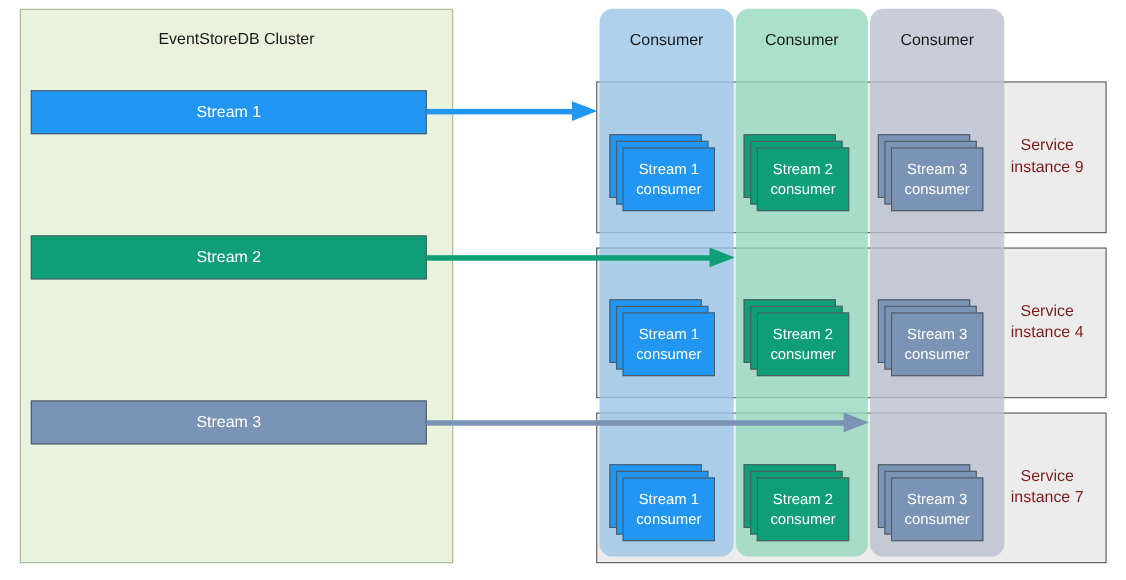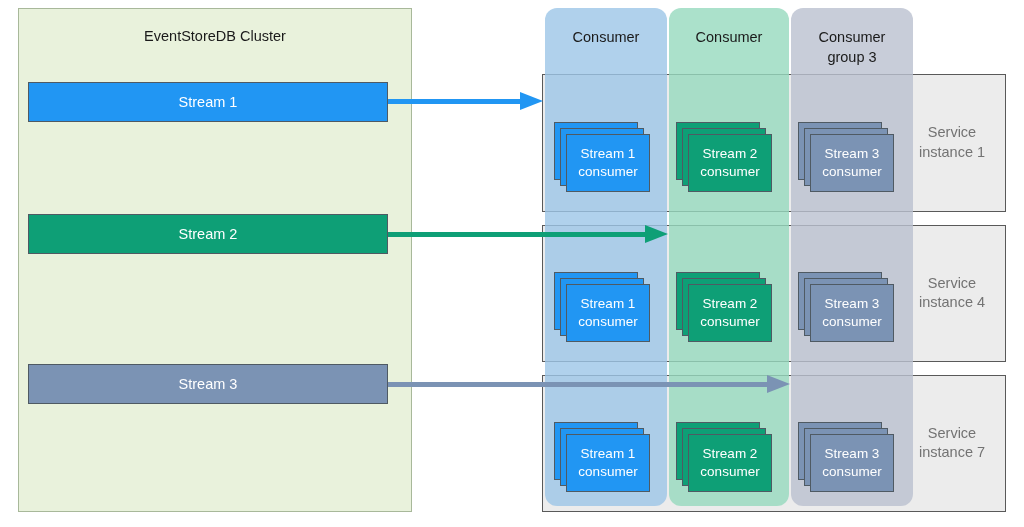--- a/index.html
+++ b/index.html
@@ -97,21 +97,21 @@
   #service-row-2 { top: 225px; height: 137px; }
   #service-row-3 { top: 375px; height: 137px; }
   .service-label {
     position: absolute;
     right: 12px;
     top: 50%;
     transform: translateY(-50%);
     width: 82px;
     text-align: center;
     font-size: 14.5px;
-    color: #737373;
+    color: #7f1d1d;
     line-height: 1.35;
   }
 
   
   .group-col {
     position: absolute;
     top: 8px;
     height: 498px;
     box-sizing: border-box;
     border-radius: 12px;
@@ -173,21 +173,21 @@
   <div class="stream-bar" id="stream-bar-2">
     <span>Stream 2</span>
   </div>
   <div class="stream-bar" id="stream-bar-3">
     <span>Stream 3</span>
   </div>
 
   <div class="service-row" id="service-row-1">
     <div class="service-label">
       <div>Service</div>
-      <div>instance 1</div>
+      <div>instance 9</div>
     </div>
   </div>
   <div class="service-row" id="service-row-2">
     <div class="service-label">
       <div>Service</div>
       <div>instance 4</div>
     </div>
   </div>
   <div class="service-row" id="service-row-3">
     <div class="service-label">
@@ -202,21 +202,20 @@
     </div>
   </div>
   <div class="group-col" id="group-col-2">
     <div class="group-title">
       <div>Consumer</div>
     </div>
   </div>
   <div class="group-col" id="group-col-3">
     <div class="group-title">
       <div>Consumer</div>
-      <div>group 3</div>
     </div>
   </div>
 
   <div class="consumer-stack stack-blue" style="left:554px; top:122px;">
     <div class="card back2"></div>
     <div class="card back1"></div>
     <div class="card front">
       <span>Stream 1</span>
       <span>consumer</span>
     </div>

